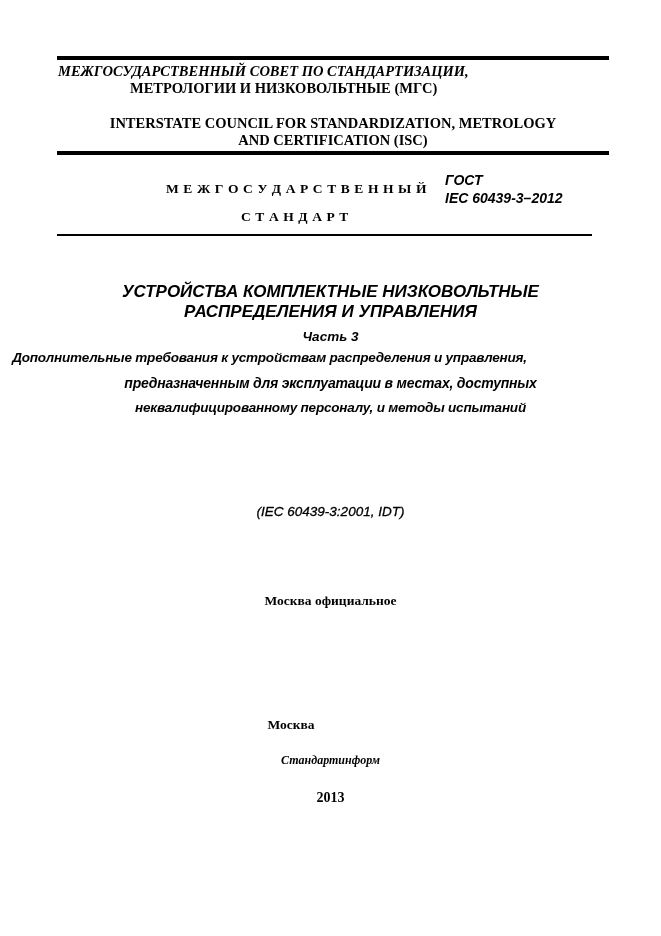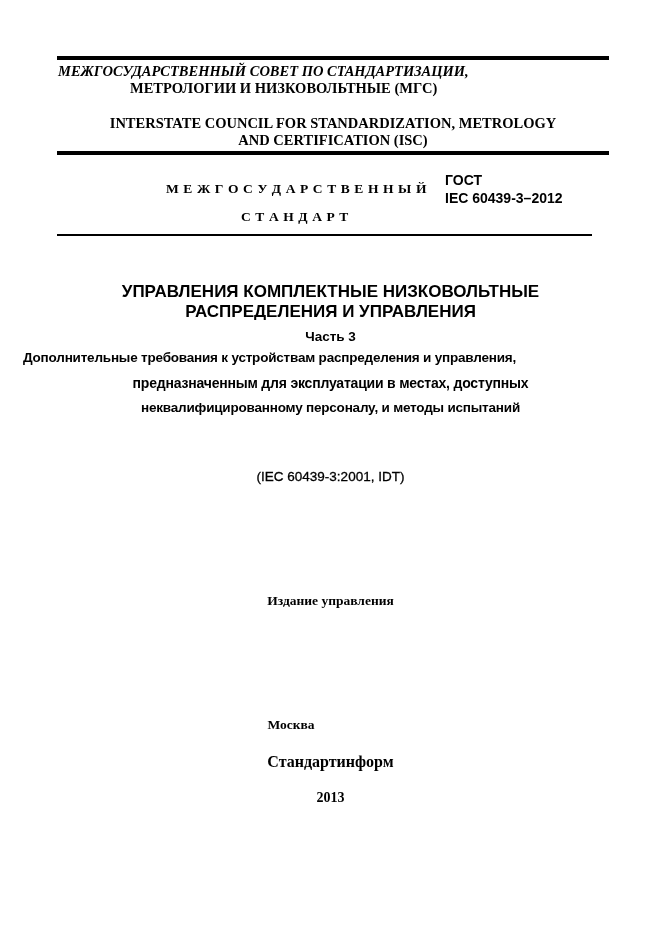--- a/index.html
+++ b/index.html
@@ -2,21 +2,21 @@
 <html><head>
 <meta charset="utf-8">
 <style>
   html, body { margin: 0; padding: 0; }
   body {
     width: 661px; height: 936px; background: #ffffff; position: relative;
     overflow: hidden; color: #000;
   }
   .abs { position: absolute; }
   .serif { font-family: "Liberation Serif", "DejaVu Serif", serif; font-weight: bold; }
-  .sans { font-family: "Liberation Sans", "DejaVu Sans", sans-serif; font-weight: bold; }
+  .sans { font-family: "Liberation Sans", "DejaVu Sans", sans-serif; font-weight: bold; font-style: italic; }
   .rule { position: absolute; background: #000; }
   .center { text-align: center; }
   .line { white-space: nowrap; }
 </style>
 </head>
 <body>
 
 <div class="rule" style="left:57px; top:56px; width:552px; height:4px;"></div>
 
 <div class="abs serif line" style="left:58px; top:63px; font-size:14.5px;font-style:italic;">МЕЖГОСУДАРСТВЕННЫЙ  СОВЕТ ПО СТАНДАРТИЗАЦИИ,</div>
@@ -28,28 +28,28 @@
 <div class="rule" style="left:57px; top:151px; width:552px; height:4px;"></div>
 
 <div class="abs serif line" style="left:166px; top:181px; font-size:13.5px; letter-spacing:0.6px;">М Е Ж Г О С У Д А Р С Т В Е Н Н Ы Й</div>
 <div class="abs serif line" style="left:241px; top:209px; font-size:13.5px; letter-spacing:0.6px;">С Т А Н Д А Р Т</div>
 
 <div class="abs sans line" style="left:445px; top:172px; font-size:14px;">ГОСТ</div>
 <div class="abs sans line" style="left:445px; top:190px; font-size:14px;">IEC 60439-3–2012</div>
 
 <div class="rule" style="left:57px; top:234px; width:535px; height:2px;"></div>
 
-<div class="abs sans line center" style="left:0; width:661px; top:282px; font-size:17px;">УПРАВЛЕНИЯ КОМПЛЕКТНЫЕ НИЗКОВОЛЬТНЫЕ</div>
+<div class="abs sans line center" style="left:0; width:661px; top:282px; font-size:17px;">УСТРОЙСТВА КОМПЛЕКТНЫЕ НИЗКОВОЛЬТНЫЕ</div>
 <div class="abs sans line center" style="left:0; width:661px; top:302px; font-size:17px;">РАСПРЕДЕЛЕНИЯ И УПРАВЛЕНИЯ</div>
 
 <div class="abs sans line center" style="left:0; width:661px; top:329px; font-size:13.5px;">Часть 3</div>
 
 <div class="abs sans line center" style="left:0; width:539px; top:350px; font-size:13.5px; letter-spacing:-0.2px;">Дополнительные требования к устройствам распределения и управления,</div>
 <div class="abs sans line center" style="left:0; width:661px; top:375px; font-size:14px; letter-spacing:-0.2px;">предназначенным для эксплуатации в местах, доступных</div>
 <div class="abs sans line center" style="left:0; width:661px; top:400px; font-size:13.5px; letter-spacing:-0.2px;">неквалифицированному персоналу, и методы испытаний</div>
 
-<div class="abs sans line center" style="left:0; width:661px; top:469px; font-size:13.5px; font-weight:normal; -webkit-text-stroke:0.3px #000;">(IEC 60439-3:2001, IDT)</div>
+<div class="abs sans line center" style="left:0; width:661px; top:504px; font-size:13.5px; font-weight:normal; -webkit-text-stroke:0.3px #000;">(IEC 60439-3:2001, IDT)</div>
 
-<div class="abs serif line center" style="left:0; width:661px; top:593px; font-size:13.5px;">Издание управления</div>
+<div class="abs serif line center" style="left:0; width:661px; top:593px; font-size:13.5px;">Москва официальное</div>
 
 <div class="abs serif line center" style="left:0; width:582px; top:717px; font-size:13.5px;">Москва</div>
-<div class="abs serif line center" style="left:0; width:661px; top:753px; font-size:16px;">Стандартинформ</div>
+<div class="abs serif line center" style="left:0; width:661px; top:753px; font-size:12px;font-style:italic;">Стандартинформ</div>
 <div class="abs serif line center" style="left:0; width:661px; top:790px; font-size:14px;">2013</div>
 
 </body></html>

